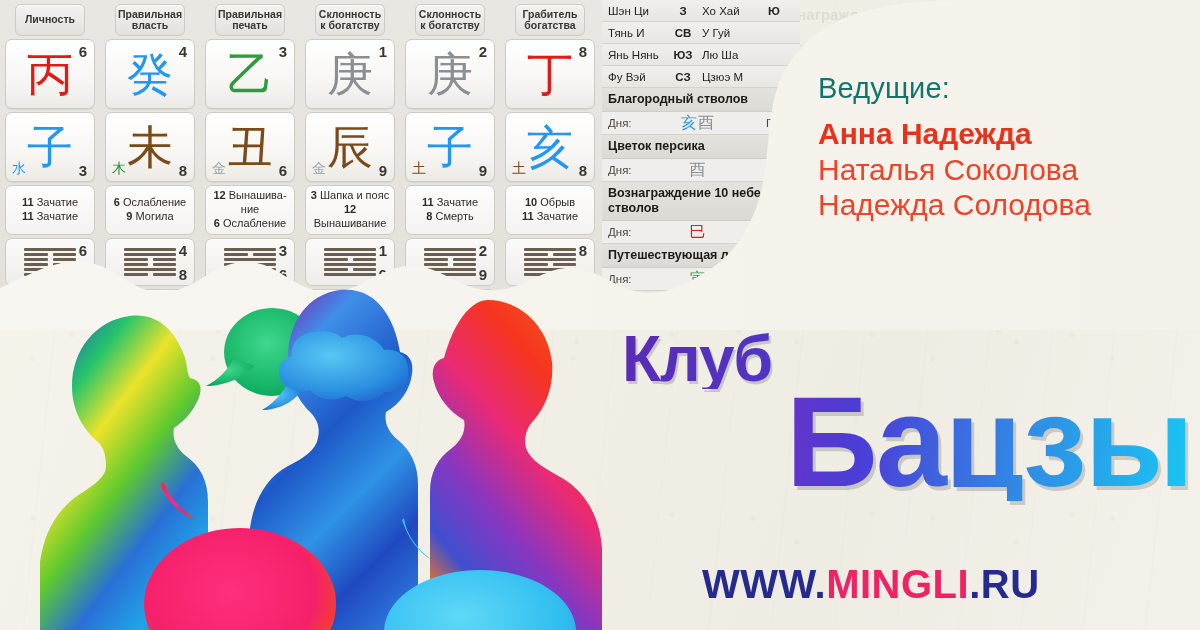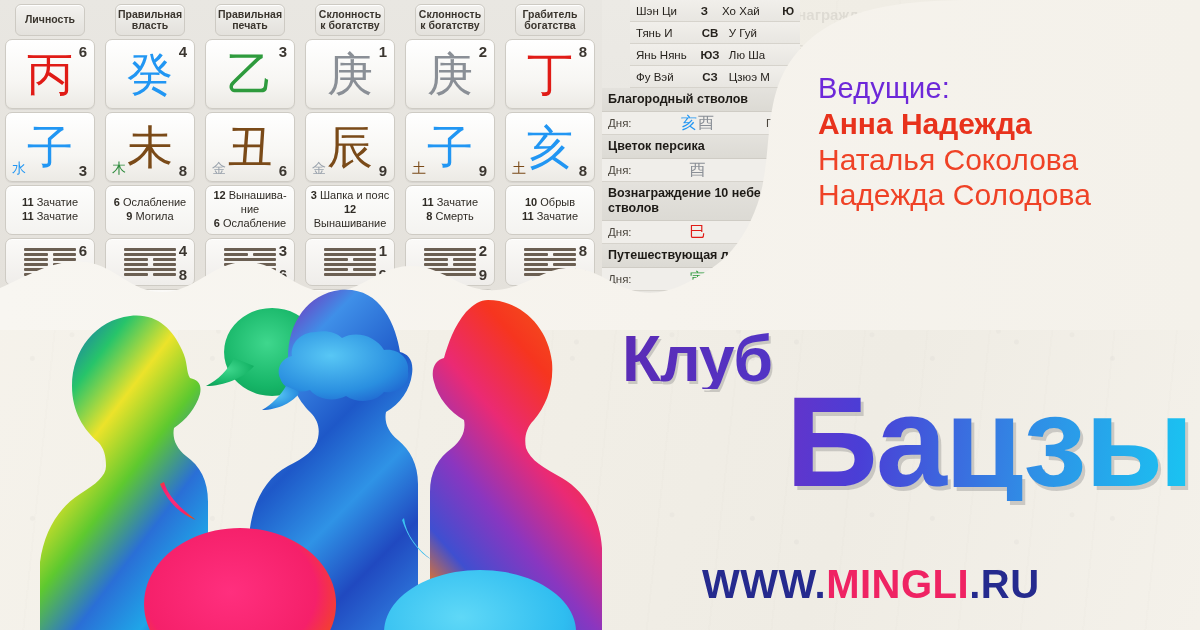--- a/index.html
+++ b/index.html
@@ -97,21 +97,21 @@
     font-size:24px;font-family:"DejaVu Sans",sans-serif;
   }
 
   
   .info{
     position:absolute;left:602px;top:0;width:198px;height:305px;
     background:linear-gradient(180deg,#eceae5 0%,#e6e4df 100%);
     font-size:11.5px;color:#26221d;overflow:hidden;
   }
   .irow{display:flex;align-items:center;height:22px;padding:0 6px;box-sizing:border-box;
-        background:linear-gradient(180deg,#f1efeb 0%,#e8e6e1 100%);border-bottom:1px solid #d6d3cc;margin-left:28px;}
+        background:linear-gradient(180deg,#f1efeb 0%,#e8e6e1 100%);border-bottom:1px solid #d6d3cc;}
   .irow .c1{width:62px;}
   .irow .c2{width:26px;font-weight:bold;text-align:center;}
   .irow .c3{width:66px;padding-left:6px;}
   .irow .c4{flex:1;font-weight:bold;text-align:left;}
   .ihead{padding:4px 6px;font-weight:bold;font-size:12.5px;color:#1d1a16;line-height:1.2;
          background:linear-gradient(180deg,#e4e2dd 0%,#dcdad4 100%);border-bottom:1px solid #cfccc5;}
   .idr{display:flex;align-items:center;height:23px;padding:0 6px;box-sizing:border-box;
        background:#f0eeea;border-bottom:1px solid #d6d3cc;}
   .idr .lb{width:36px;color:#4a453d;}
   .idr .gl{flex:1;text-align:center;font-size:16px;font-family:"DejaVu Sans",sans-serif;letter-spacing:1px;}
@@ -119,21 +119,21 @@
 
   
   .wave{position:absolute;left:0;top:0;width:1200px;height:330px;pointer-events:none;}
 
   
   .art{position:absolute;left:10px;top:270px;width:640px;height:360px;}
 
   
   .hosts{position:absolute;left:818px;top:72px;width:372px;}
   .hosts .lead{
-    font-size:29px;color:#6d28d9;font-weight:500;letter-spacing:.2px;margin-bottom:2px;
+    font-size:29px;color:#0f766e;font-weight:500;letter-spacing:.2px;margin-bottom:12px;
   }
   .hosts .n1{font-size:30px;color:#e8321c;font-weight:bold;line-height:1.16;}
   .hosts .n2,.hosts .n3{font-size:30px;color:#ef4226;font-weight:500;line-height:1.18;}
 
   .brand{position:absolute;left:622px;top:330px;width:570px;}
   .brand .l1{
     font-size:64px;font-weight:bold;line-height:.92;letter-spacing:-1px;
     background:linear-gradient(100deg,#5b2bb5 0%,#4b3ad0 45%,#2f7de0 100%);
     -webkit-background-clip:text;background-clip:text;color:transparent;
     text-shadow:none;filter:drop-shadow(2px 3px 0 rgba(120,120,120,.33));

